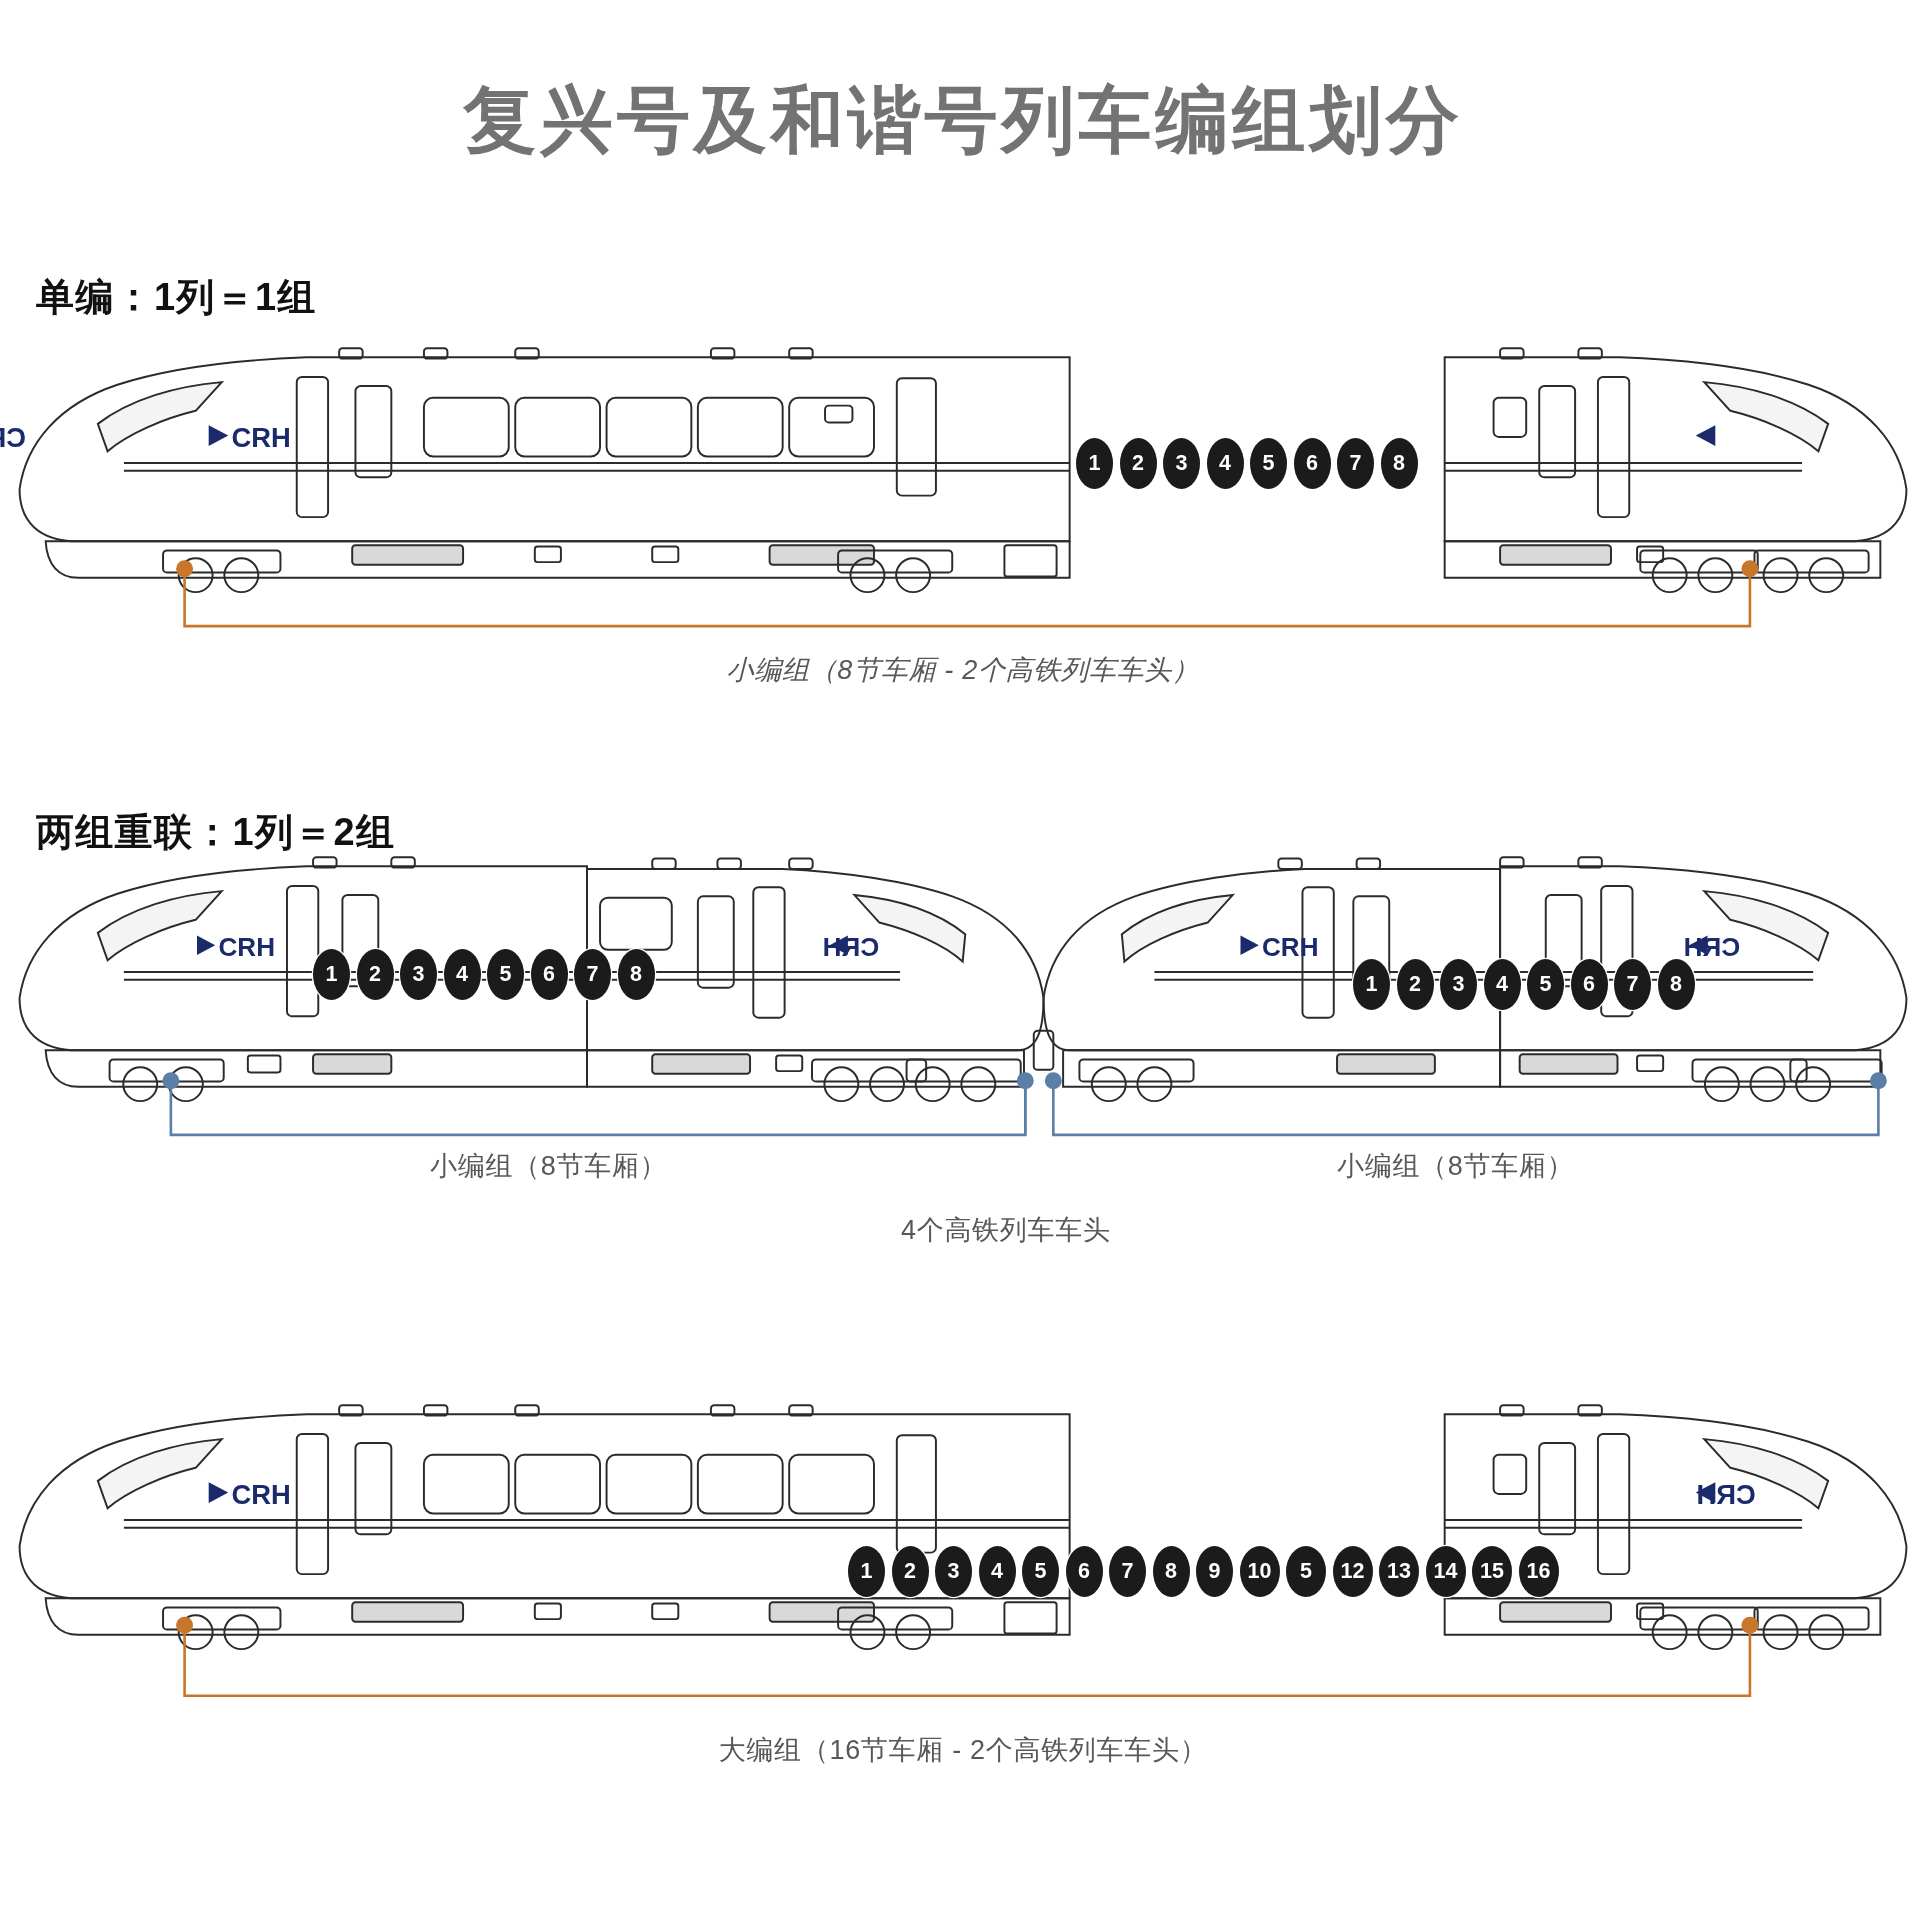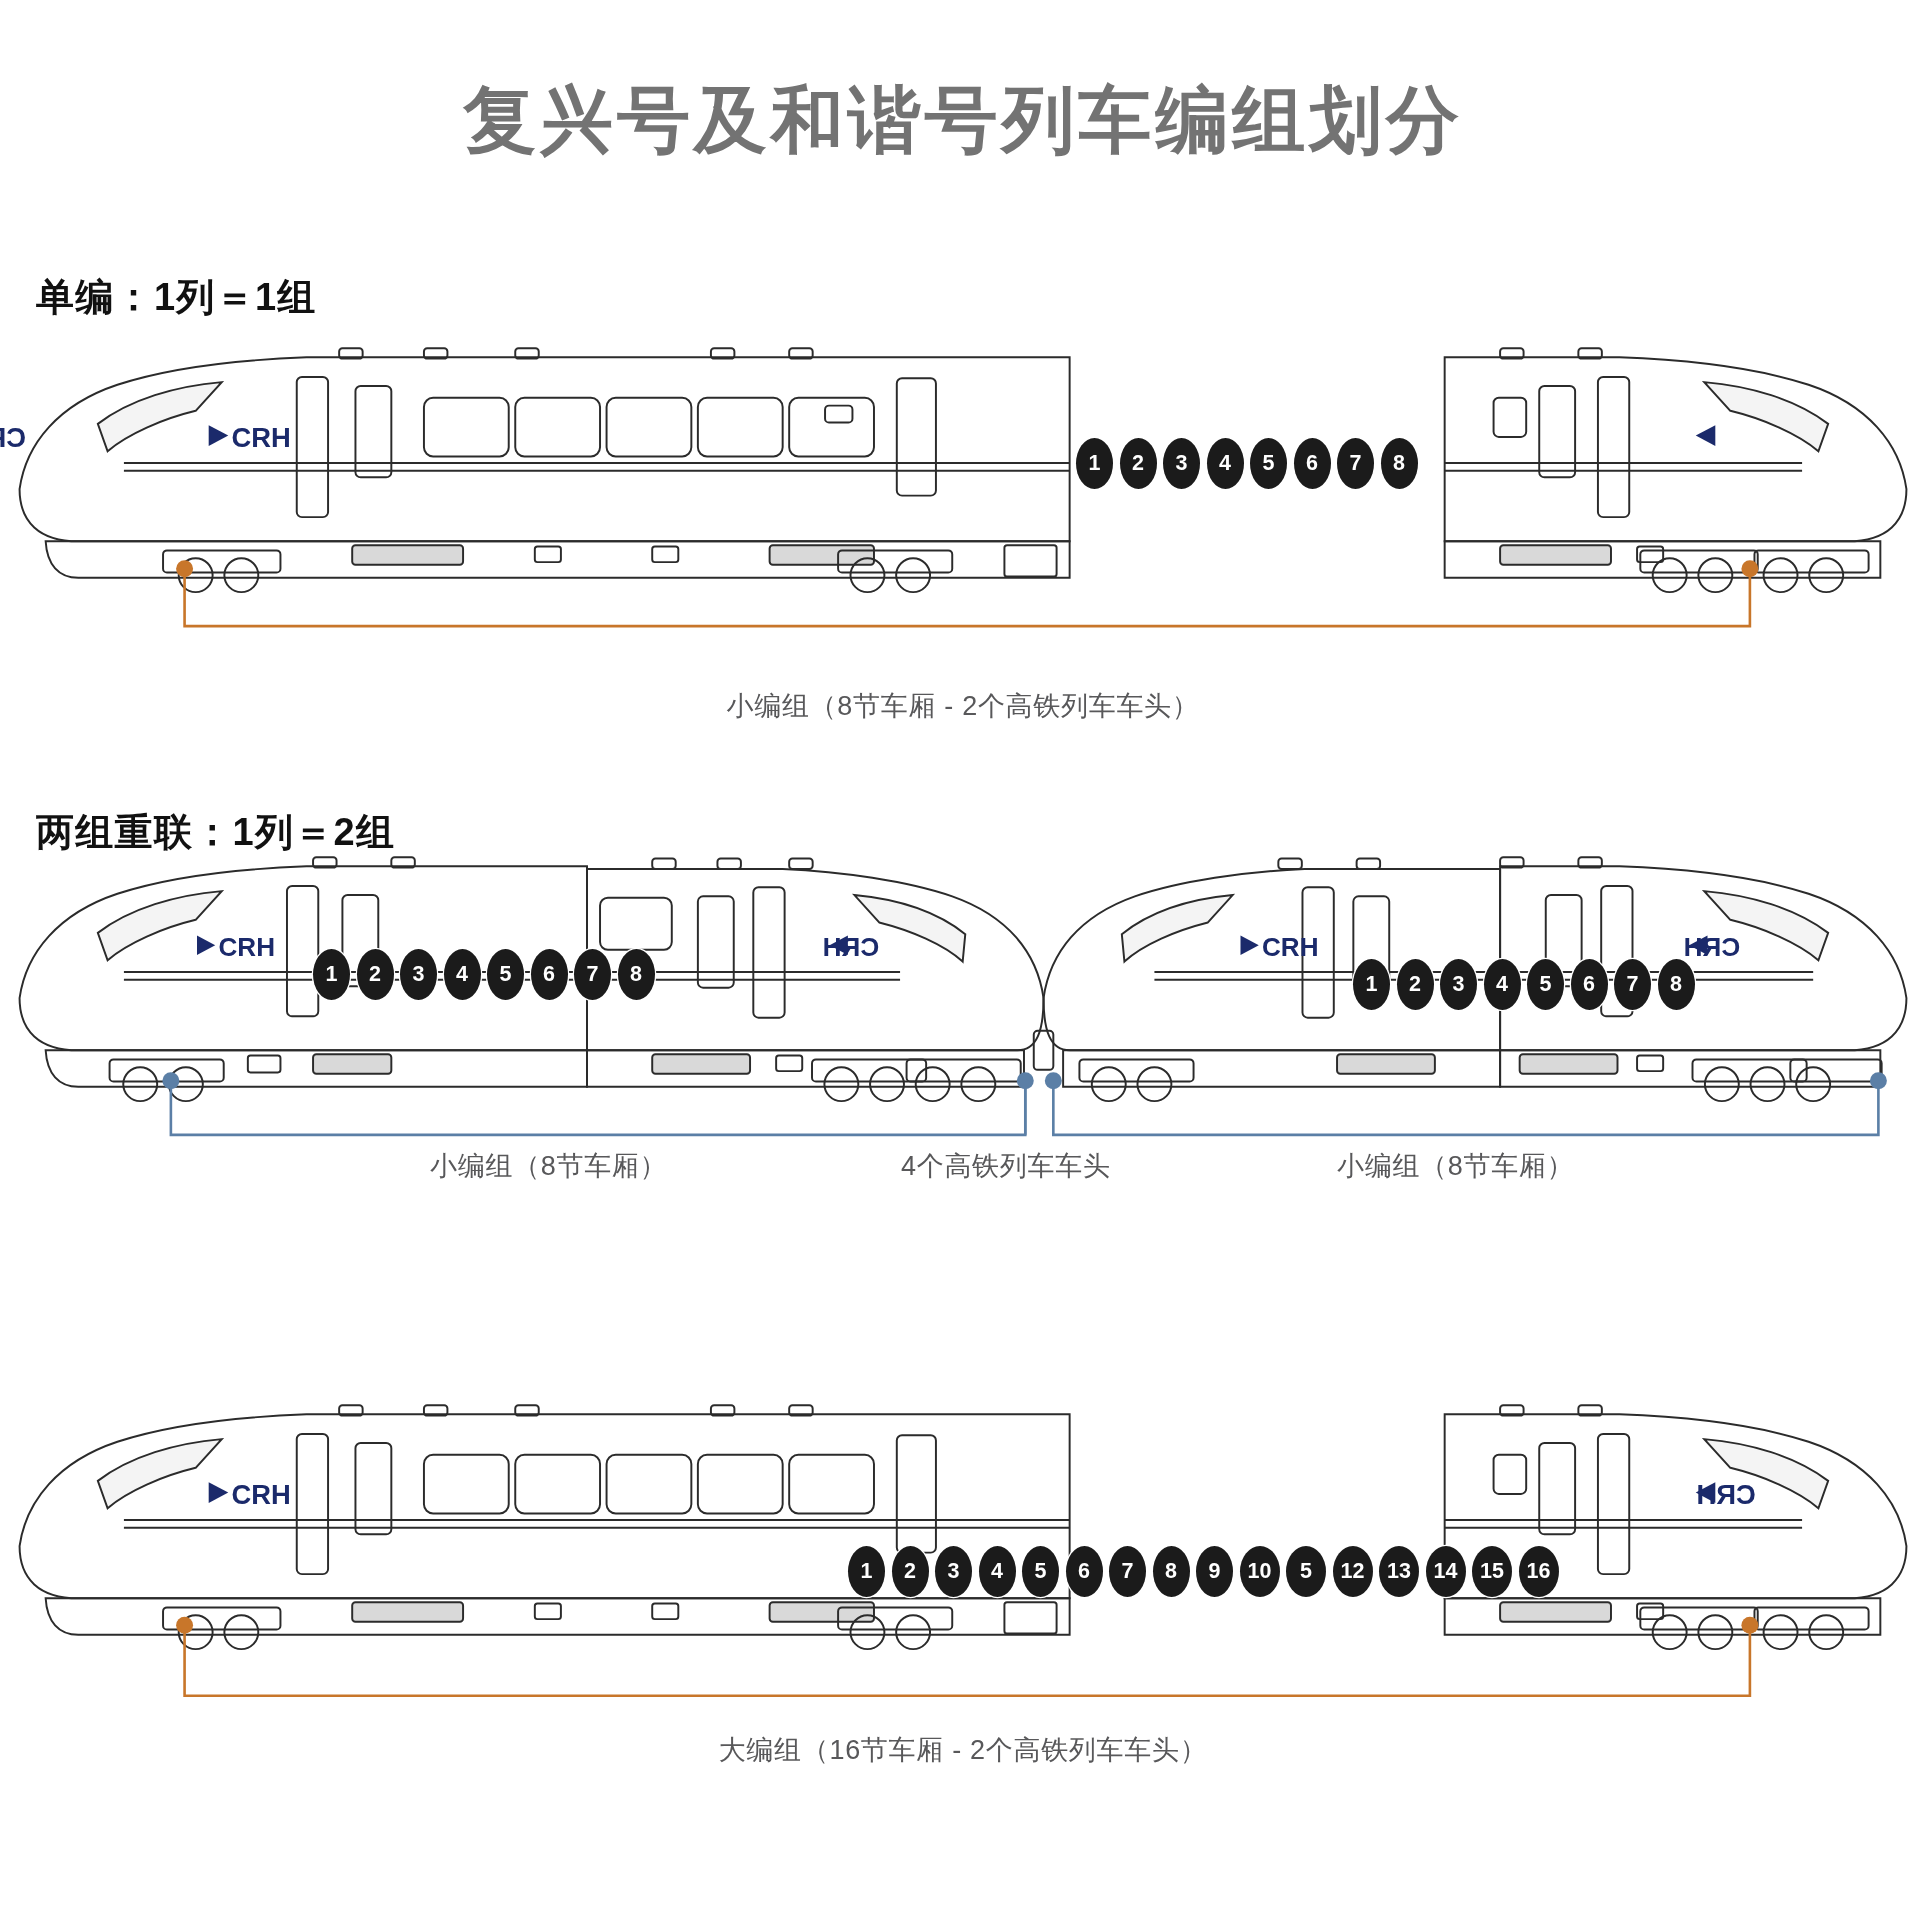--- a/index.html
+++ b/index.html
@@ -88,23 +88,23 @@
   #bubbles-2 { top: 1546px; left: 848px; }
 
   
   .caption {
     position: absolute;
     font-size: 27px;
     color: #58585a;
     white-space: nowrap;
     letter-spacing: 0.7px;
   }
-  #caption-0 { top: 688px; left: 0; width: 1926px; text-align: center; }
+  #caption-0 { top: 652px; left: 0; width: 1926px; text-align: center; font-style: italic; }
   #caption-1a { top: 1148px; left: 430px; }
-  #caption-1b { top: 1148px; left: 901px; }
+  #caption-1b { top: 1212px; left: 901px; }
   #caption-1c { top: 1148px; left: 1337px; }
   #caption-2 { top: 1732px; left: 0; width: 1926px; text-align: center; }
 
   
   .footnote {
     position: absolute;
     top: 1859px;
     right: 78px;
     font-size: 27px;
     color: #58585a;

